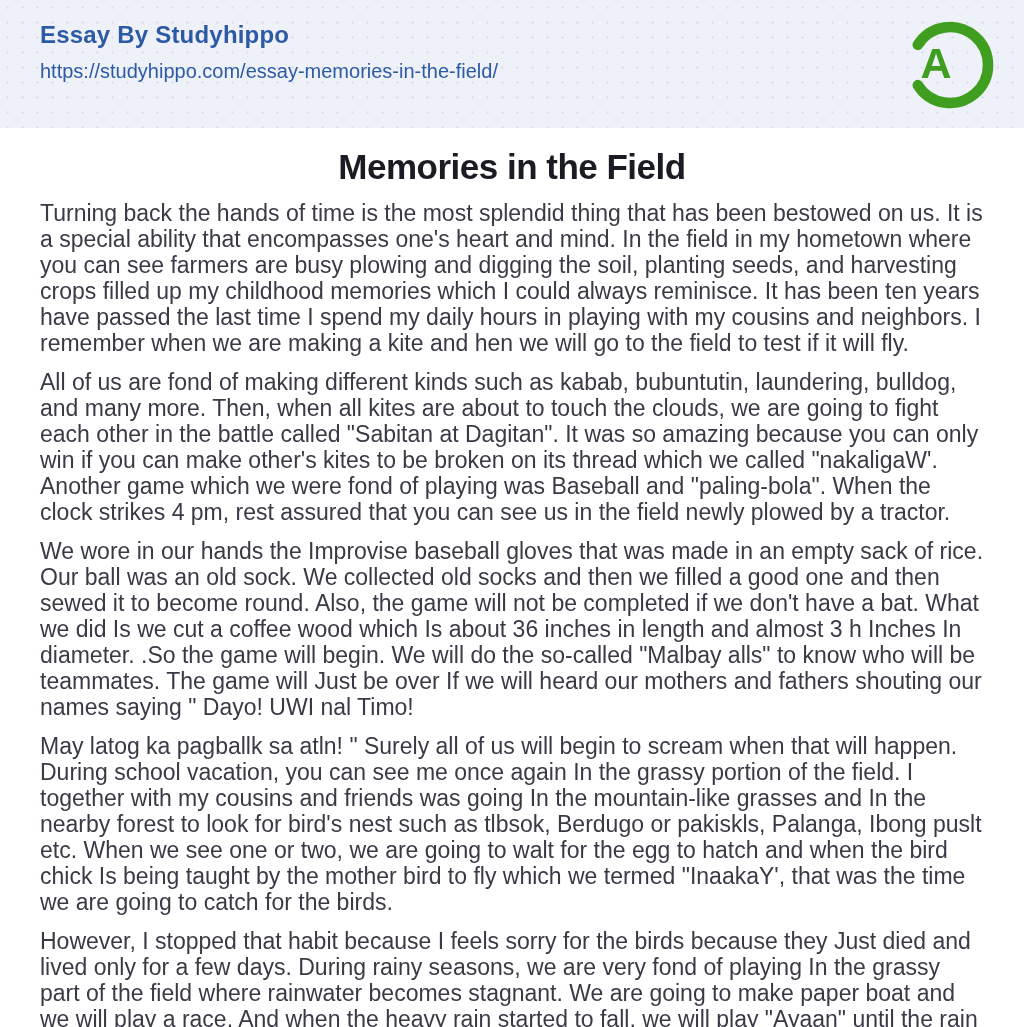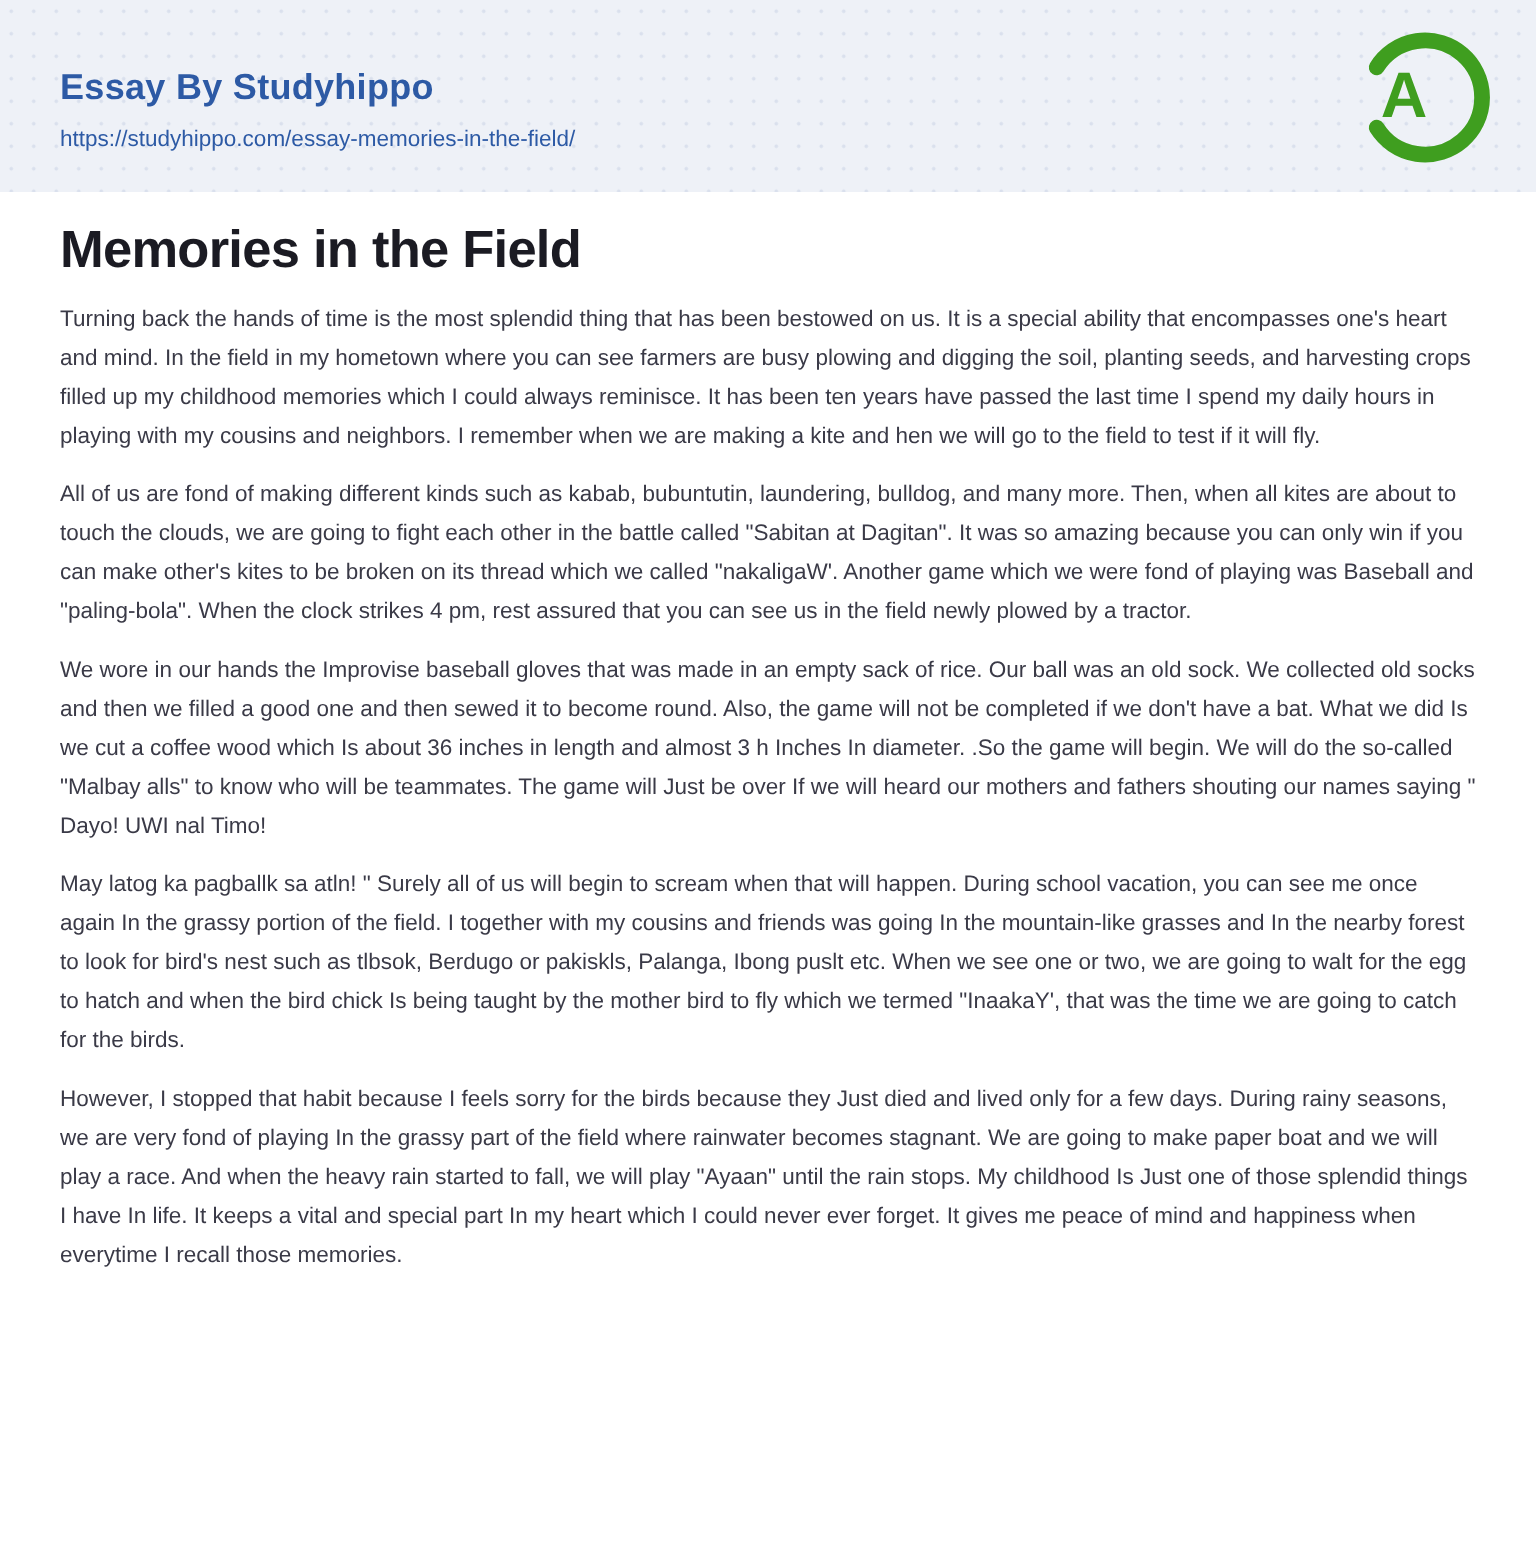--- a/index.html
+++ b/index.html
@@ -10,35 +10,35 @@
     background: #ffffff;
     font-family: "Liberation Sans", sans-serif;
     overflow: hidden;
   }
   .page-header {
     position: relative;
     height: 128px;
     background-color: #eef1f7;
     background-image: radial-gradient(rgba(165,180,210,0.28) 1.2px, transparent 1.4px);
     background-size: 15px 15px;
-    padding: 46px 40px 0 40px;
+    padding: 22px 40px 0 40px;
   }
   .site-title {
     display: block;
     color: #2d5aa5;
     font-size: 24px;
     font-weight: 700;
     letter-spacing: 0.2px;
     text-decoration: none;
     line-height: 1.1;
   }
   .page-url {
     display: block;
     color: #2d5aa5;
-    font-size: 15px;
+    font-size: 20px;
     font-weight: 400;
     text-decoration: none;
     margin-top: 12px;
   }
   .logo {
     position: absolute;
     top: 20px;
     left: 905px;
     width: 90px;
     height: 90px;
@@ -47,24 +47,25 @@
   .essay-content {
     padding: 0 40px;
   }
   .essay-title {
     margin: 20px 0 14px 0;
     font-size: 35px;
     font-weight: 800;
     letter-spacing: -0.5px;
     color: #1b1b23;
     line-height: 1.08;
+    text-align: center;
   }
   .essay-paragraph {
     margin: 0 0 13px 0;
-    font-size: 15px;
+    font-size: 23px;
     line-height: 26px;
     color: #3a3a47;
     max-width: 944px;
   }
 </style>
 </head>
 <body>
 
 <header class="page-header">
   <a class="site-title" href="#">Essay By Studyhippo</a>

